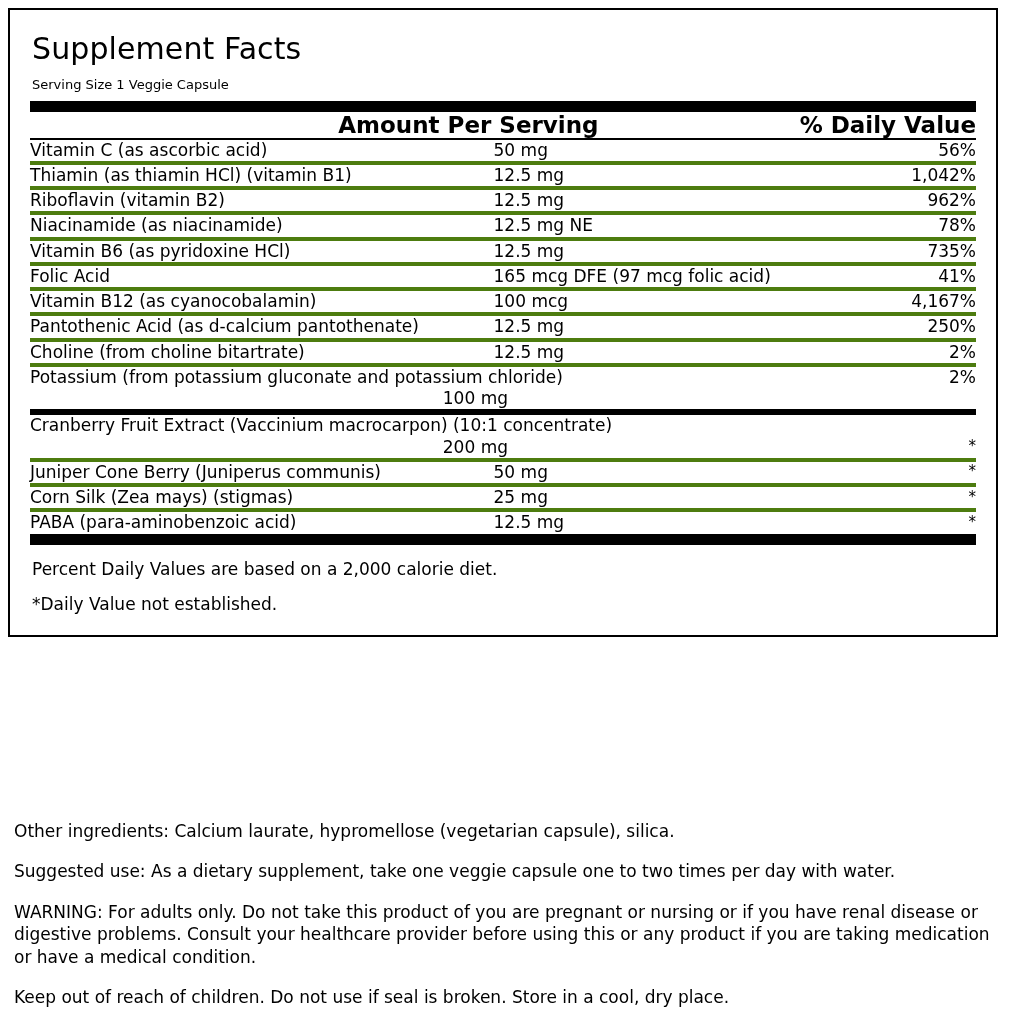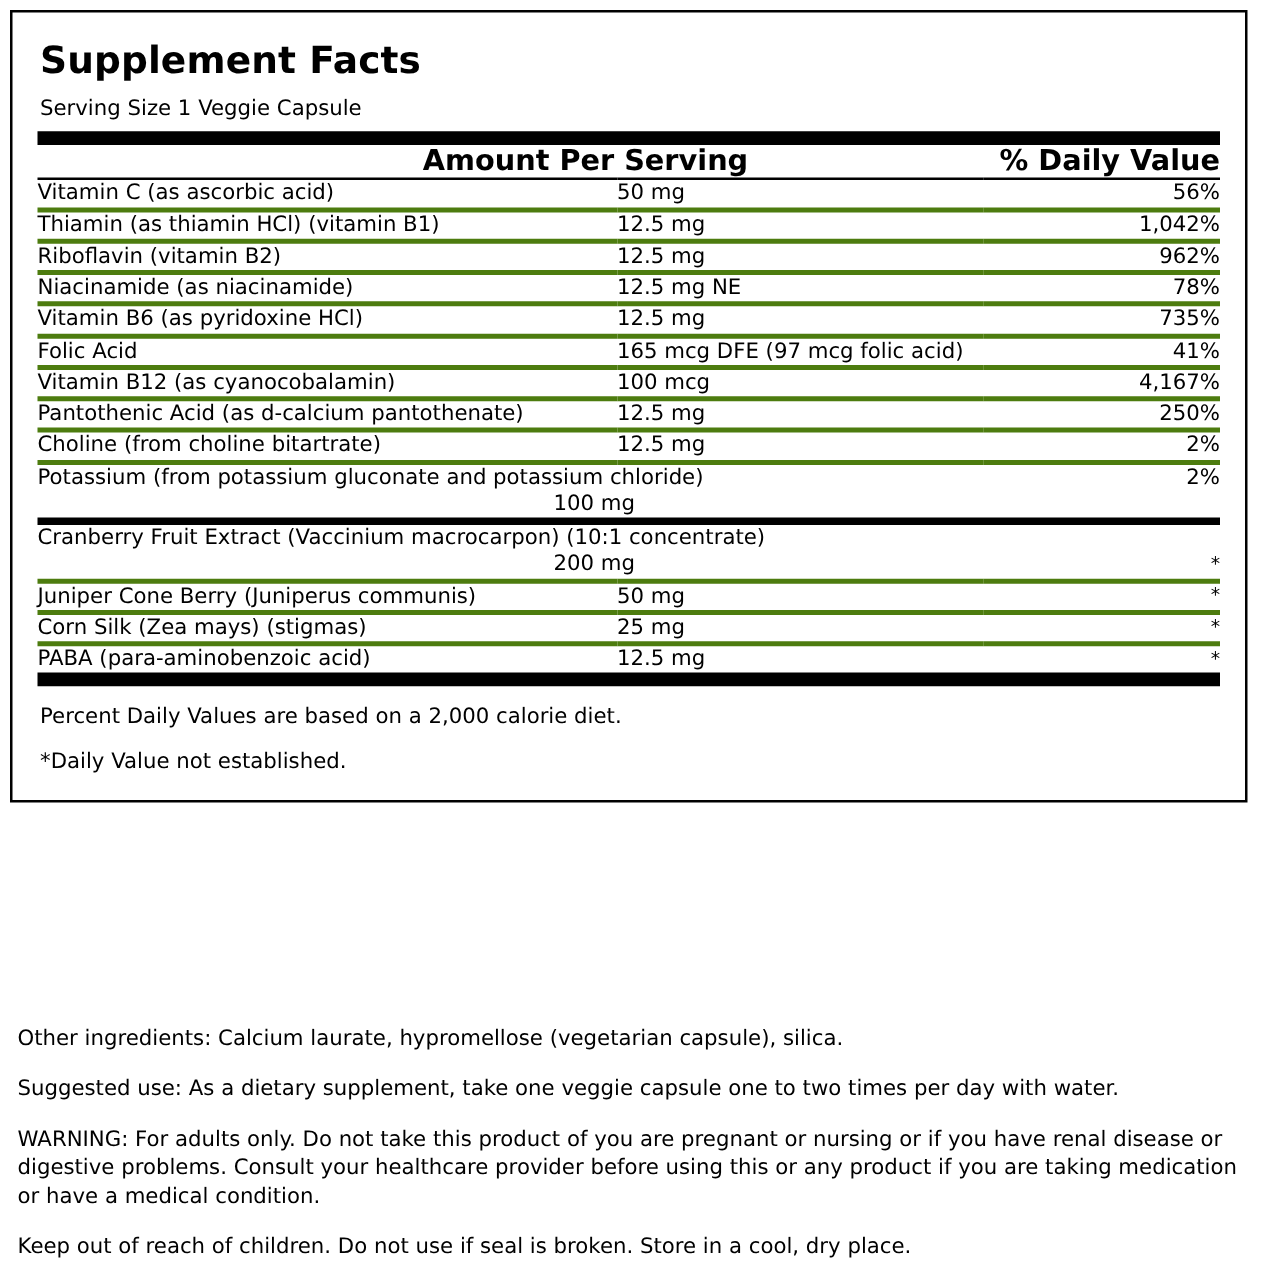--- a/index.html
+++ b/index.html
@@ -29,28 +29,28 @@
     top: 8px;
     width: 990px;
     box-sizing: border-box;
     border: 2px solid #000;
     padding: 18px 20px 14px 20px;
     background: #fff;
   }
 
   .sf-title {
     font-size: 30px;
-    font-weight: bold;
+    font-weight: normal;
     letter-spacing: 0.1px;
     line-height: 1.1;
     margin: 4px 0 12px 2px;
   }
 
   .sf-serving {
-    font-size: 17px;
+    font-size: 13px;
     margin: 0 0 8px 2px;
     line-height: 1.2;
   }
 
   .rule-heavy {
     height: 11px;
     background: #000;
     margin: 0;
   }
   .rule-mid {

